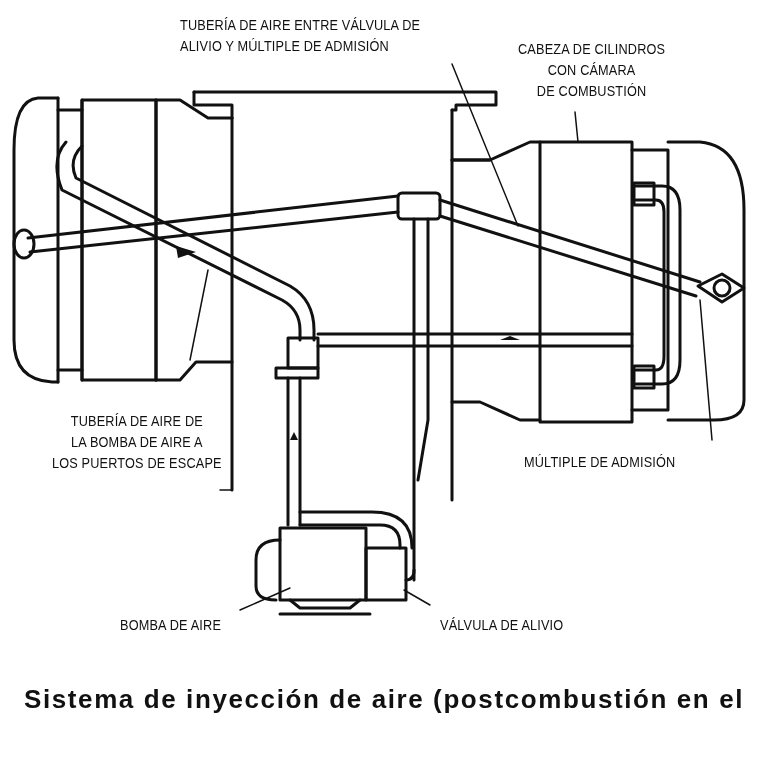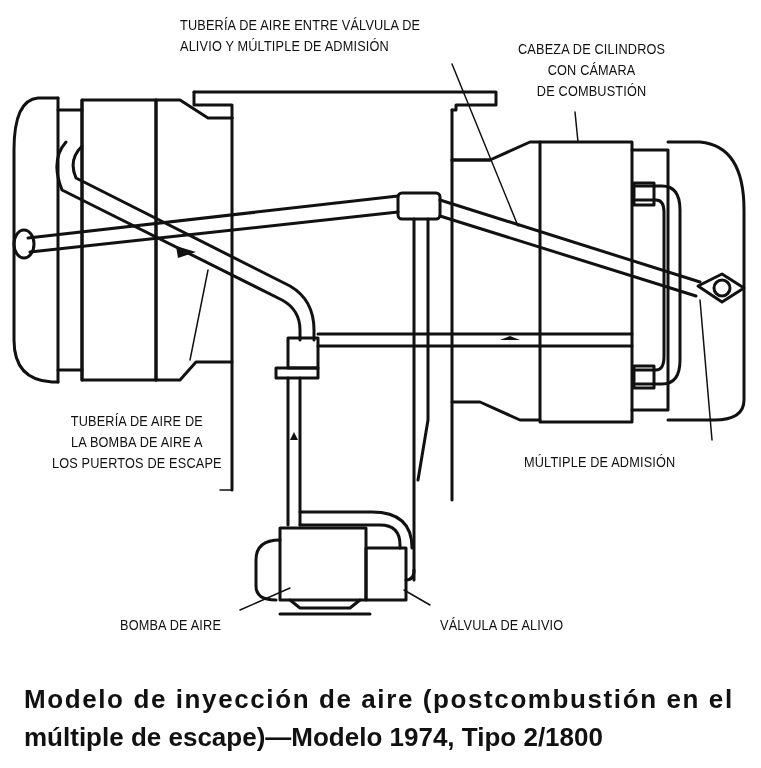--- a/index.html
+++ b/index.html
@@ -129,15 +129,14 @@
   <span style="display:block">LOS PUERTOS DE ESCAPE</span>
 </div>
 
 <div class="lbl" style="left:524px; top:451px;">MÚLTIPLE DE ADMISIÓN</div>
 
 <div class="lbl" style="left:120px; top:614px;">BOMBA DE AIRE</div>
 
 <div class="lbl" style="left:440px; top:614px;">VÁLVULA DE ALIVIO</div>
 
 <div class="caption">
-  <span class="cap-line l1">Modelo de inyección de aire (postcombustión en el</span>
-  <span class="cap-line">múltiple de escape)—Modelo 1974, Tipo 2/1800</span>
+  <span class="cap-line l1">Sistema de inyección de aire (postcombustión en el</span>
 </div>
 
 </body></html>

